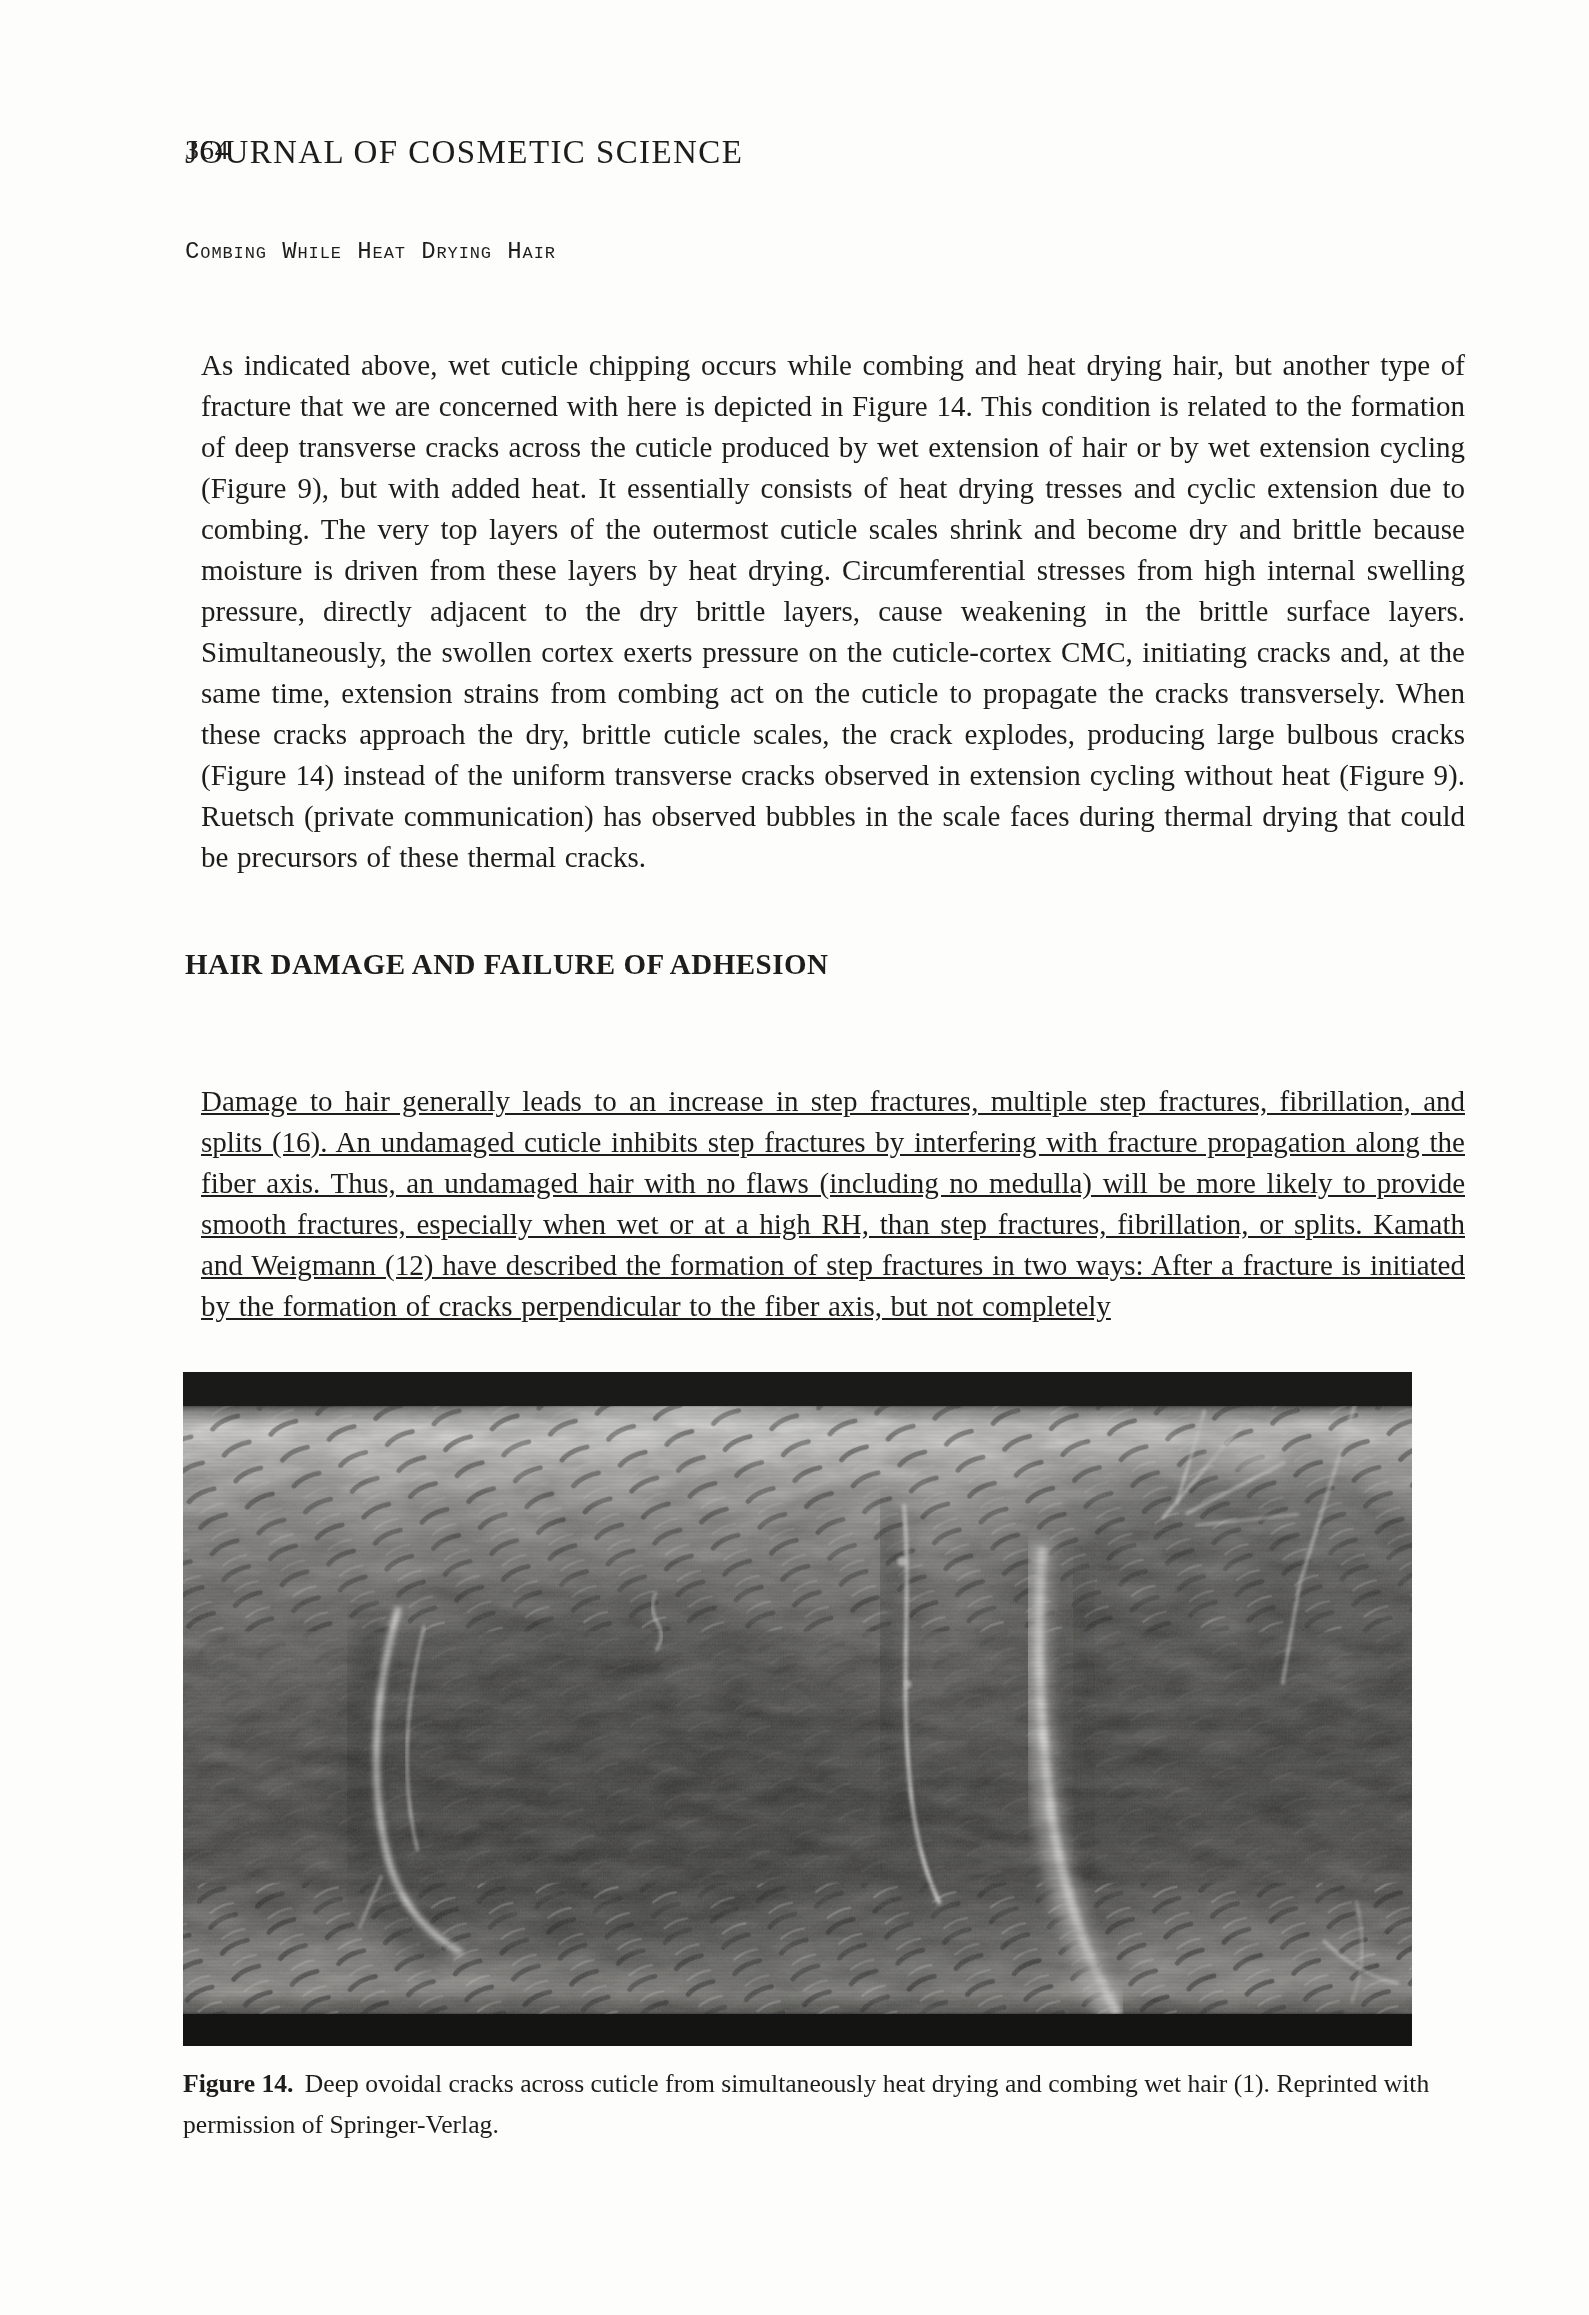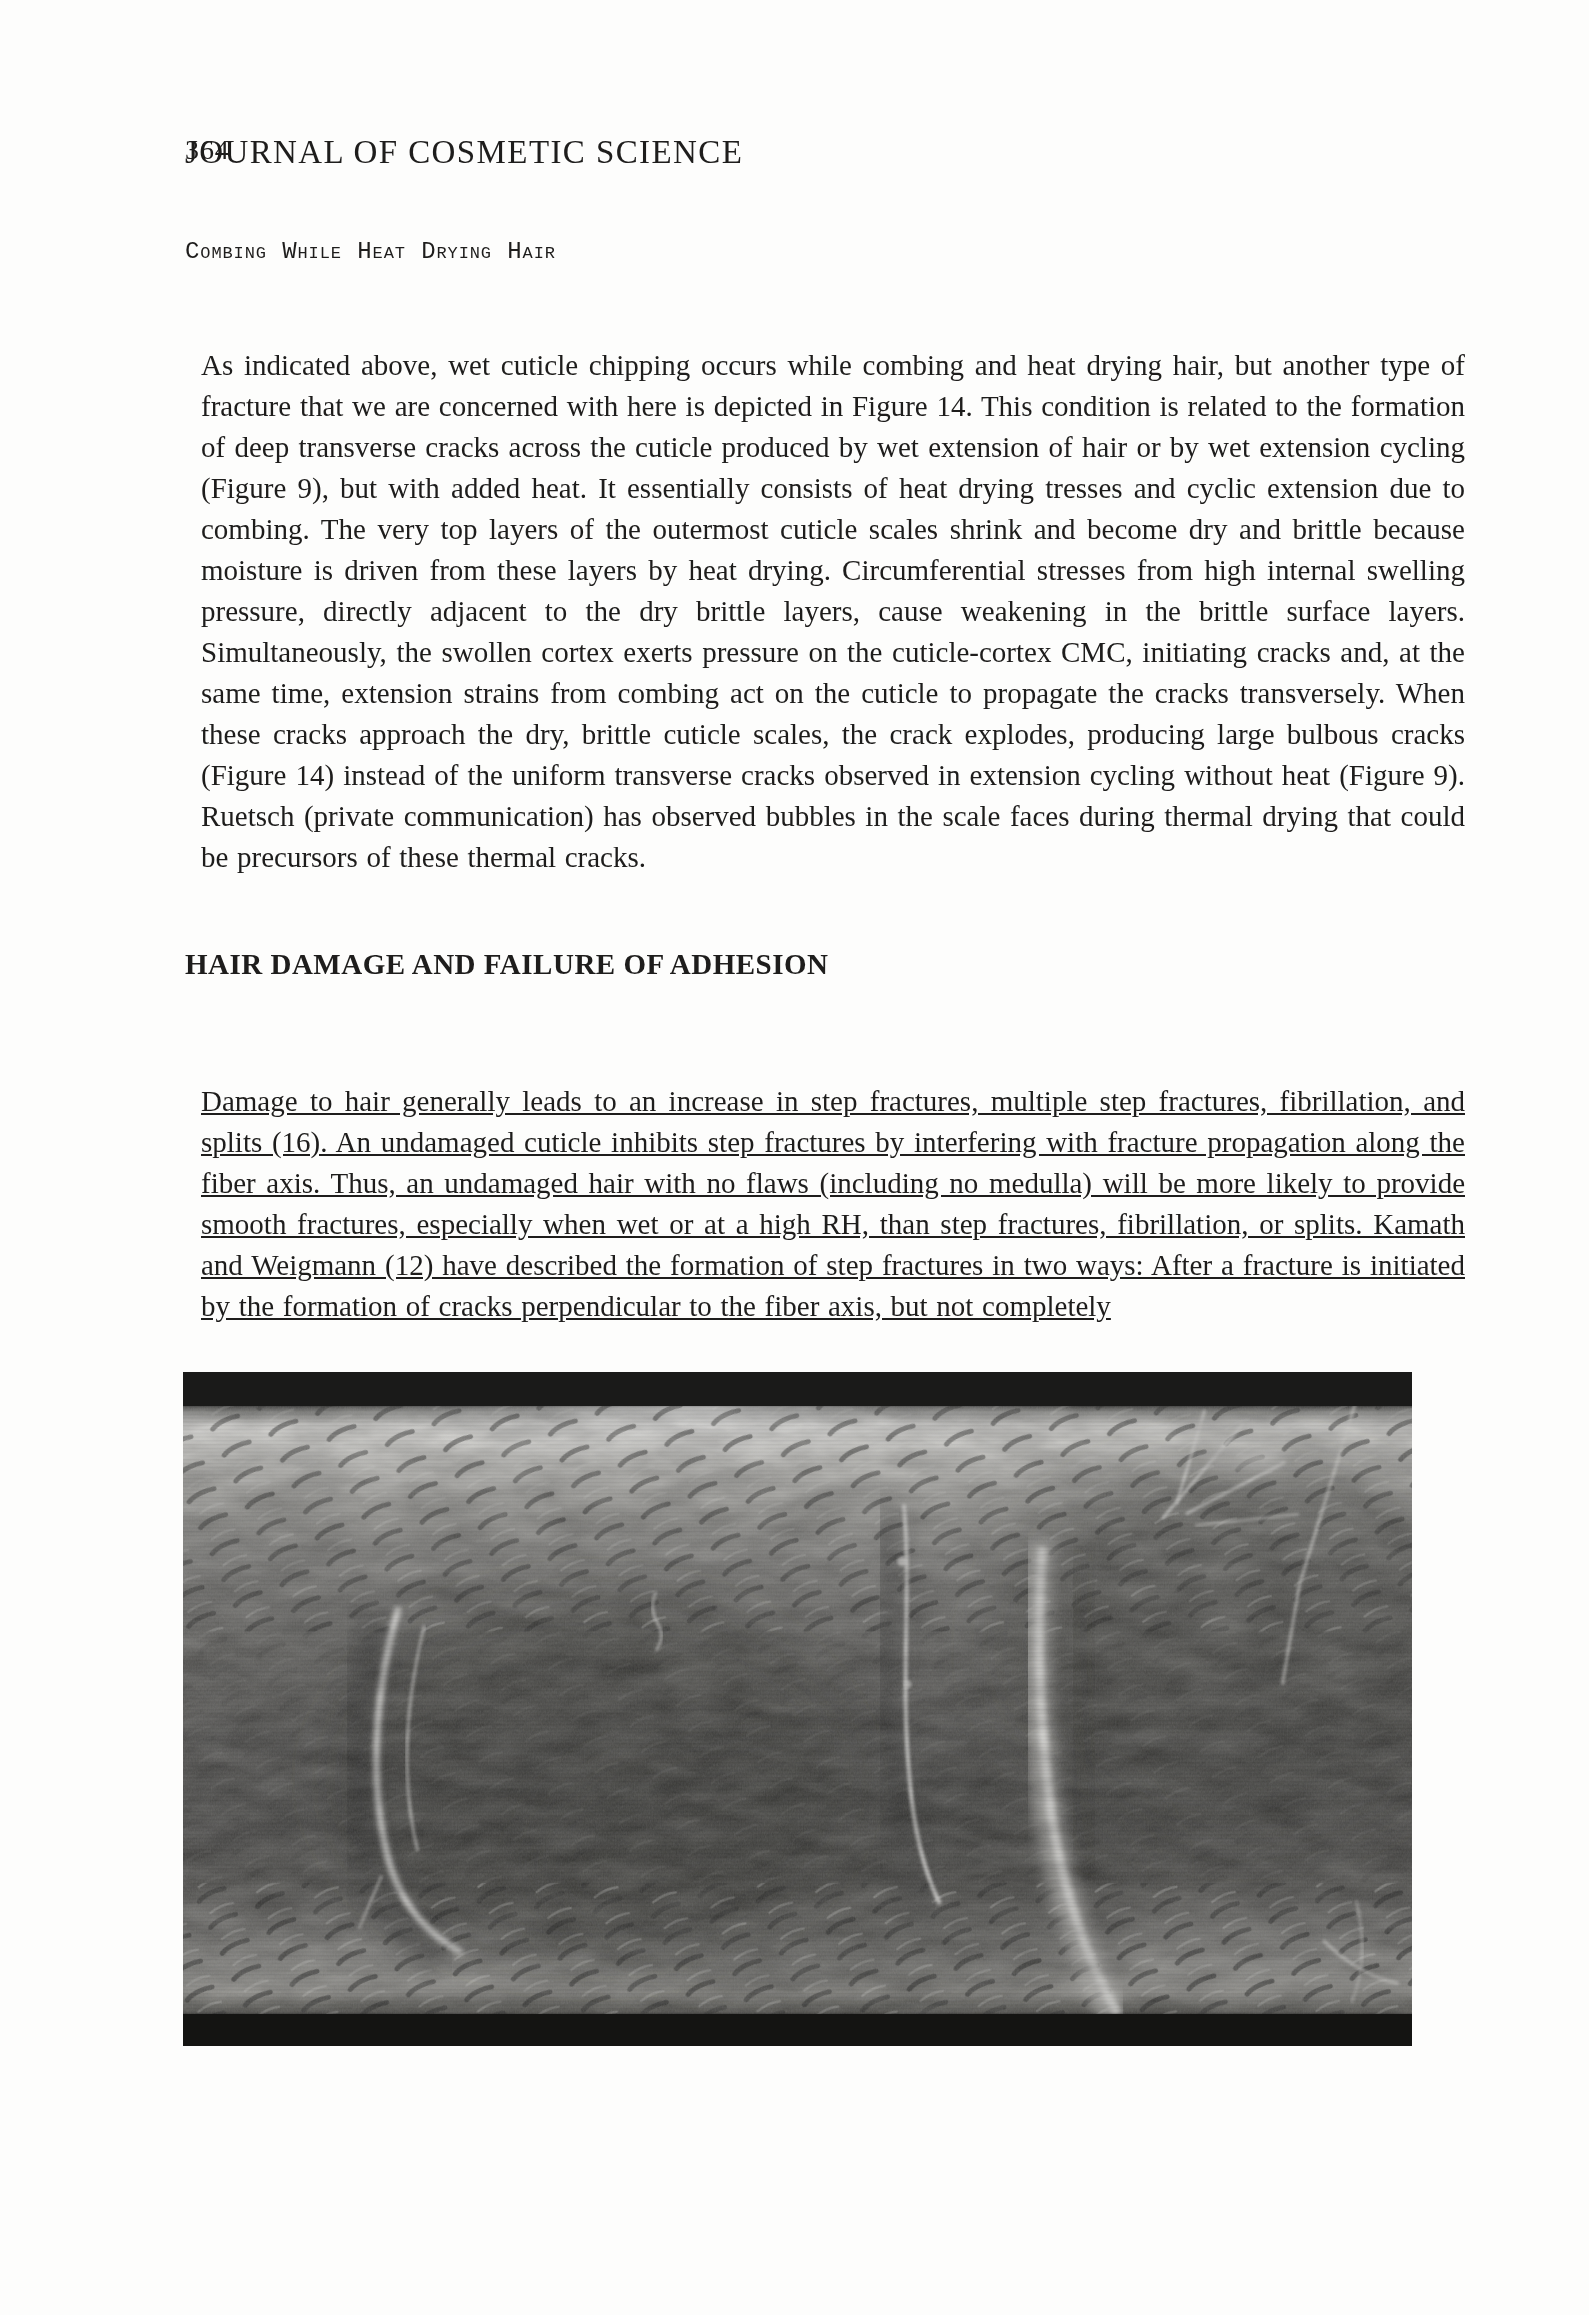--- a/index.html
+++ b/index.html
@@ -166,14 +166,17 @@
 
     <rect x="0" y="0" width="1299" height="712" filter="url(#noiseDark)" opacity="0.30"></rect>
     <rect x="0" y="0" width="1299" height="712" filter="url(#noiseLight)" opacity="0.22"></rect>
     <rect x="0" y="0" width="1299" height="712" filter="url(#grainFine)" opacity="0.18"></rect>
     <rect x="0" y="0" width="1299" height="712" fill="url(#hlines)" opacity="0.5"></rect>
 
     <rect x="0" y="0" width="1299" height="36" fill="#1a1a19"></rect>
     <rect x="0" y="678" width="1299" height="34" fill="#141412"></rect>
   </svg>
 
+  <figcaption class="figure-caption">
+    <span class="caption-label">Figure 14.</span><span>Deep ovoidal cracks across cuticle from simultaneously heat drying and combing wet hair (1). Reprinted with permission of Springer-Verlag.</span>
+  </figcaption>
 </figure>
 
 
 </body></html>

